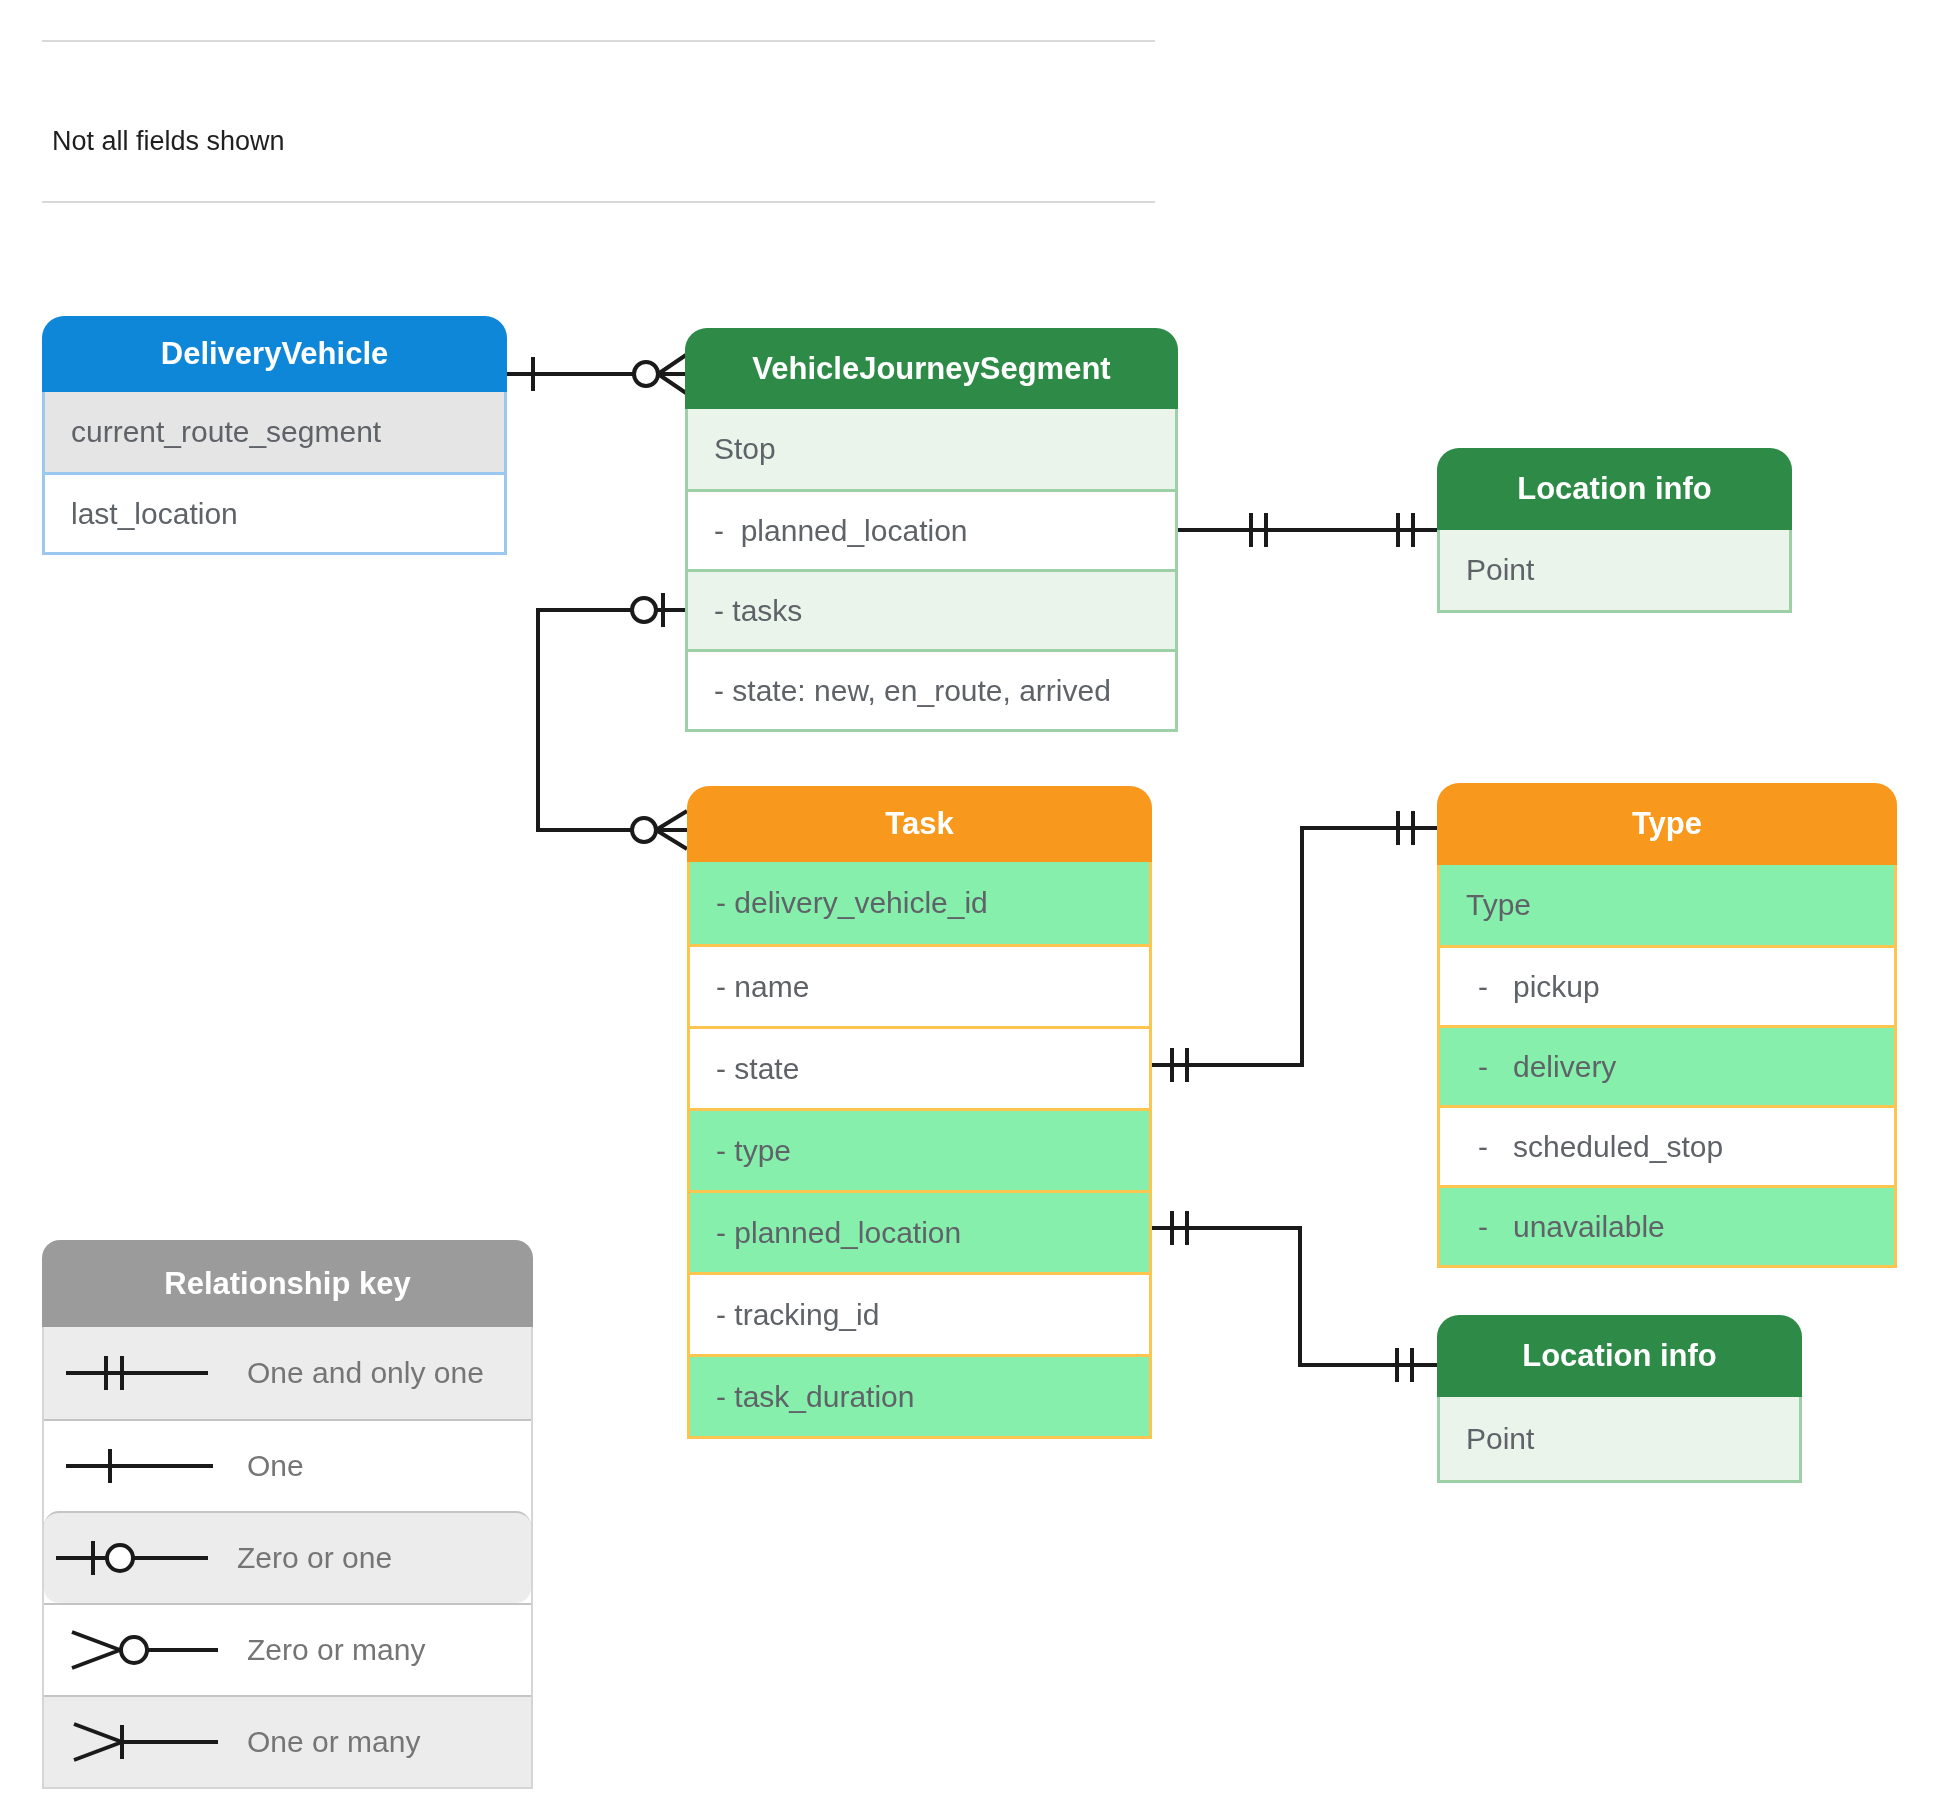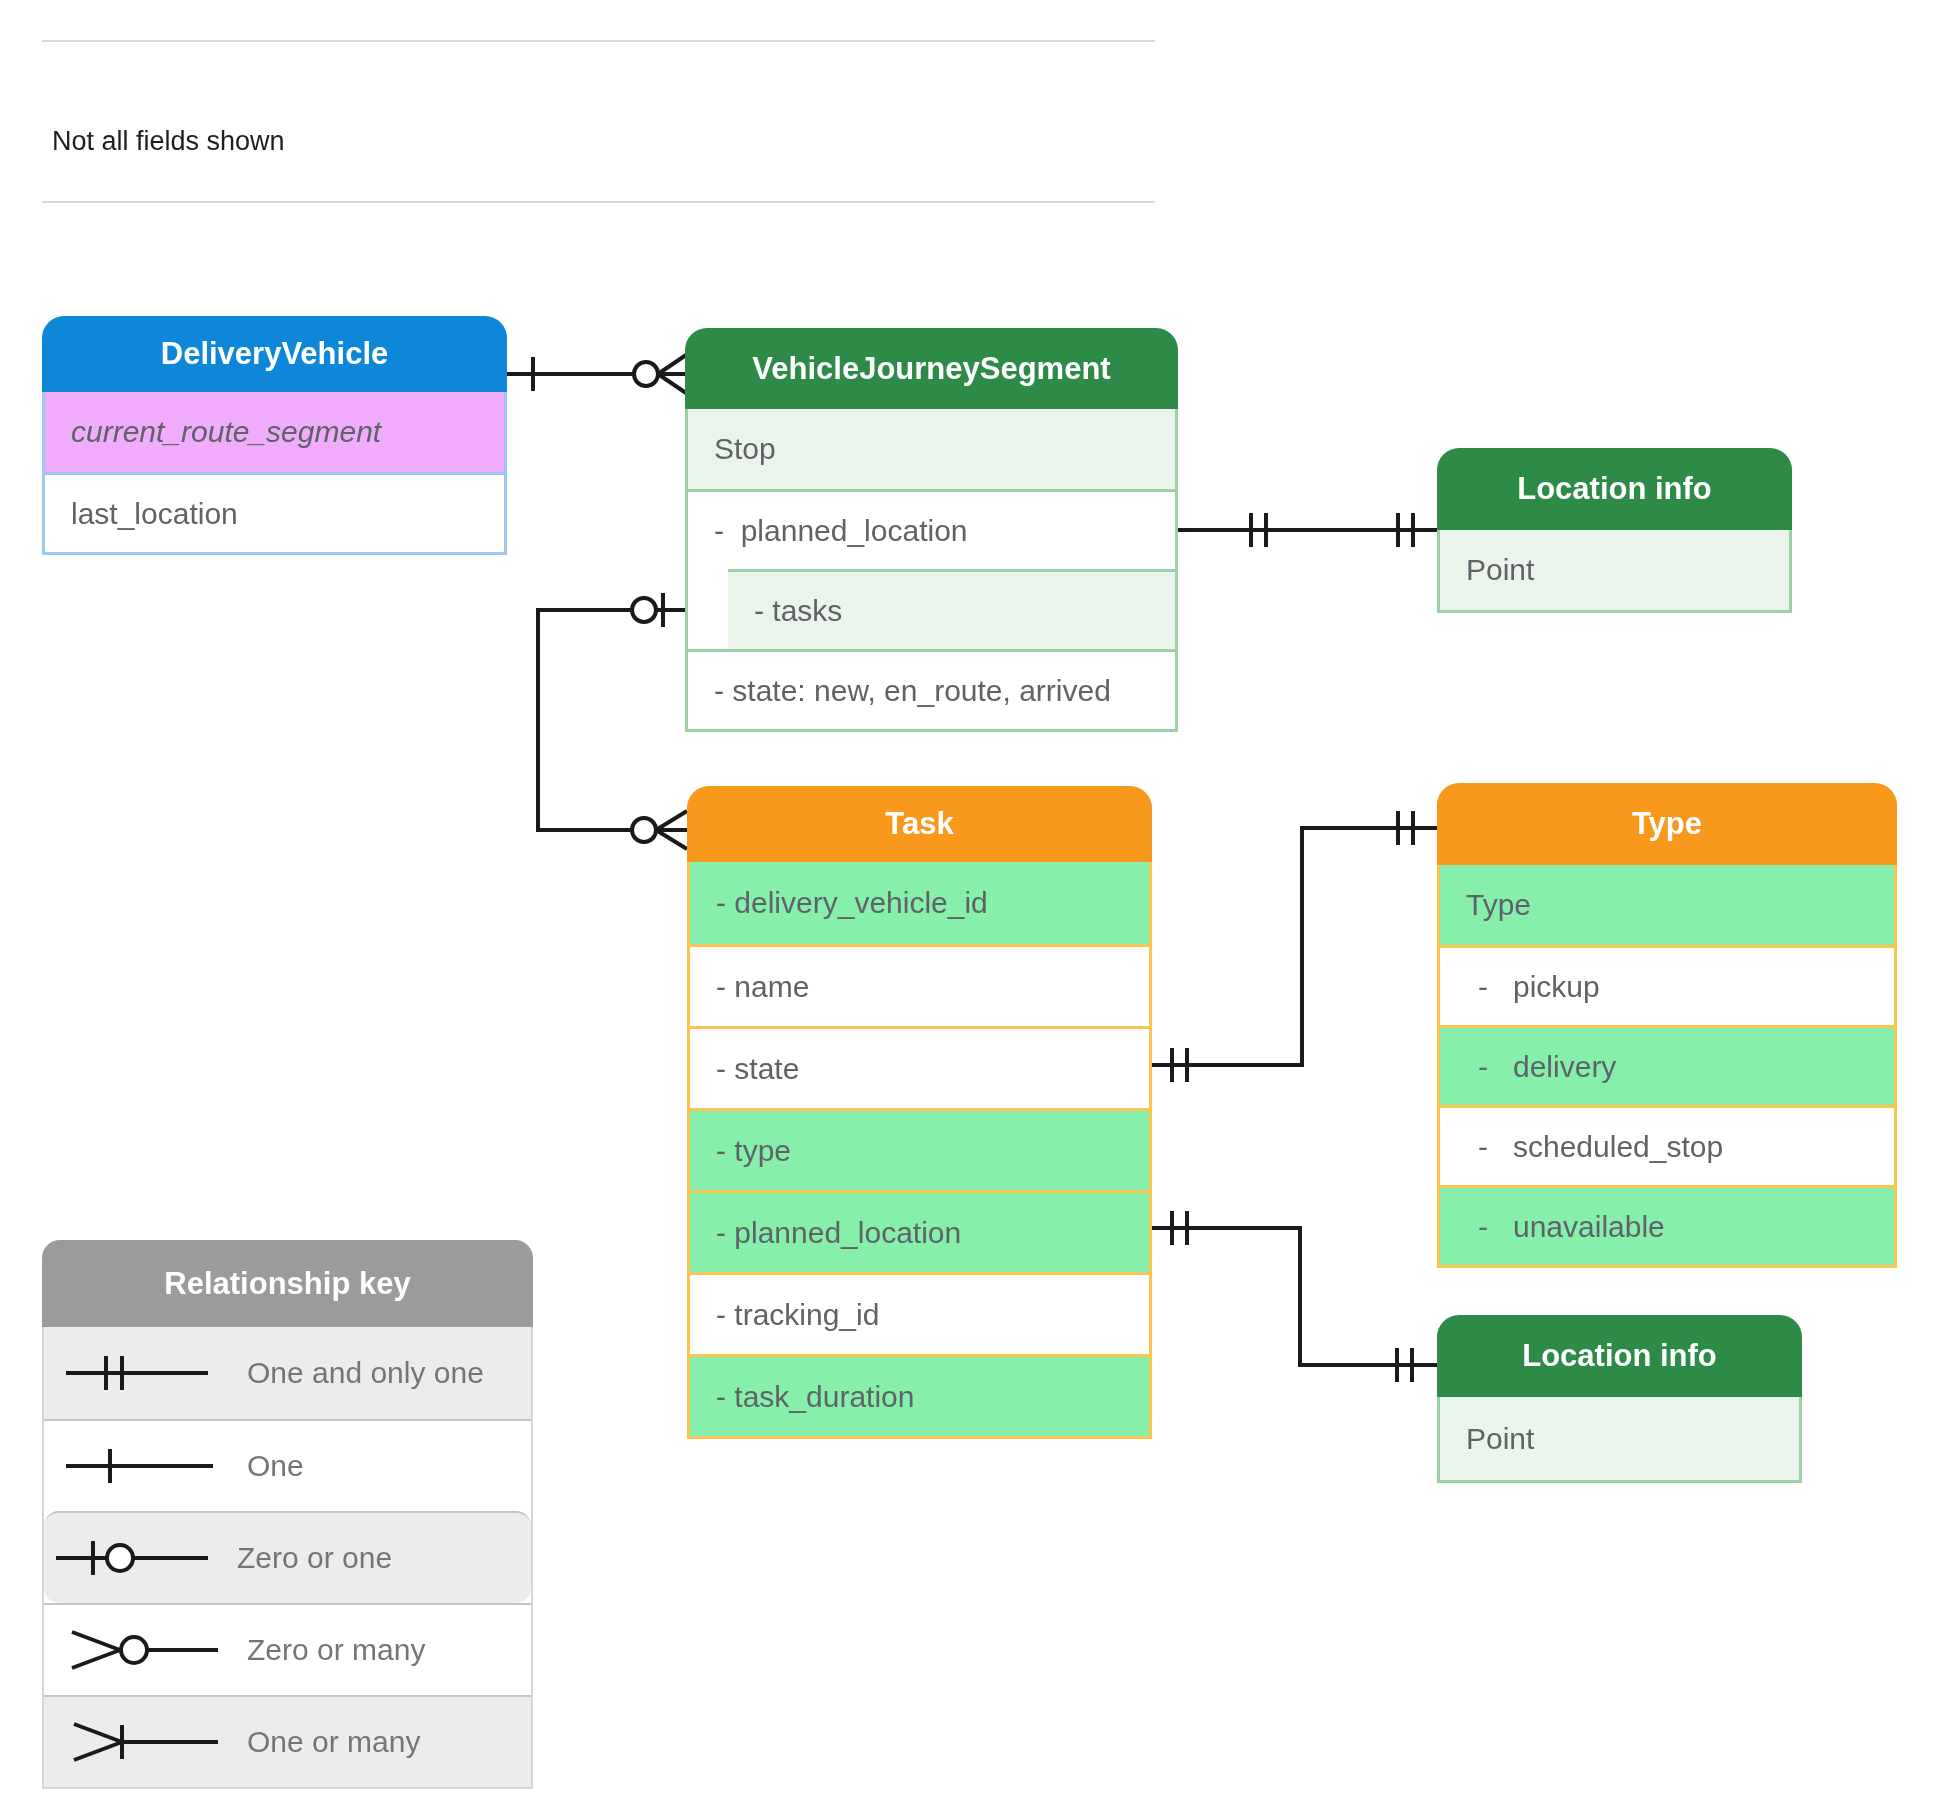--- a/index.html
+++ b/index.html
@@ -20,21 +20,21 @@
   .erow{
     display:flex;align-items:center;padding-left:26px;font-size:30px;color:#5f6368;
     box-sizing:border-box;
   }
   .erow + .erow{border-top:3px solid transparent;}
 
   
   .t-blue .ehead{background:#0f87d8;}
   .t-blue .ebody{border-color:#9cc8f0;}
   .t-blue .erow + .erow{border-top-color:#9cc8f0;}
-  .t-blue .shade{background:#f0abfc;font-style:italic;}
+  .t-blue .shade{background:#e5e5e5;}
   
   .t-green .ehead{background:#2e8b47;}
   .t-green .ebody{border-color:#9ed0a8;}
   .t-green .erow + .erow{border-top-color:#9ed0a8;}
   .t-green .shade{background:#eaf4eb;}
   
   .t-orange .ehead{background:#f8991d;}
   .t-orange .ebody{border-color:#fbc54f;}
   .t-orange .erow + .erow{border-top-color:#fbc54f;}
   .t-orange .shade{background:#86efac;}
@@ -111,21 +111,21 @@
       <div class="erow shade" style="height:80px;">current_route_segment</div>
       <div class="erow" style="height:80px;">last_location</div>
     </div>
   </div>
 
   <div class="etable t-green" style="left:685px;top:328px;width:493px;">
     <div class="ehead" style="height:81px;">VehicleJourneySegment</div>
     <div class="ebody">
       <div class="erow shade" style="height:80px;">Stop</div>
       <div class="erow" style="height:80px;">-&nbsp;&nbsp;planned_location</div>
-      <div class="erow shade" style="height:80px;margin-left:40px;">- tasks</div>
+      <div class="erow shade" style="height:80px;">- tasks</div>
       <div class="erow" style="height:80px;">- state: new, en_route, arrived</div>
     </div>
   </div>
 
   <div class="etable t-green" style="left:1437px;top:448px;width:355px;">
     <div class="ehead" style="height:82px;">Location info</div>
     <div class="ebody">
       <div class="erow shade" style="height:80px;">Point</div>
     </div>
   </div>

